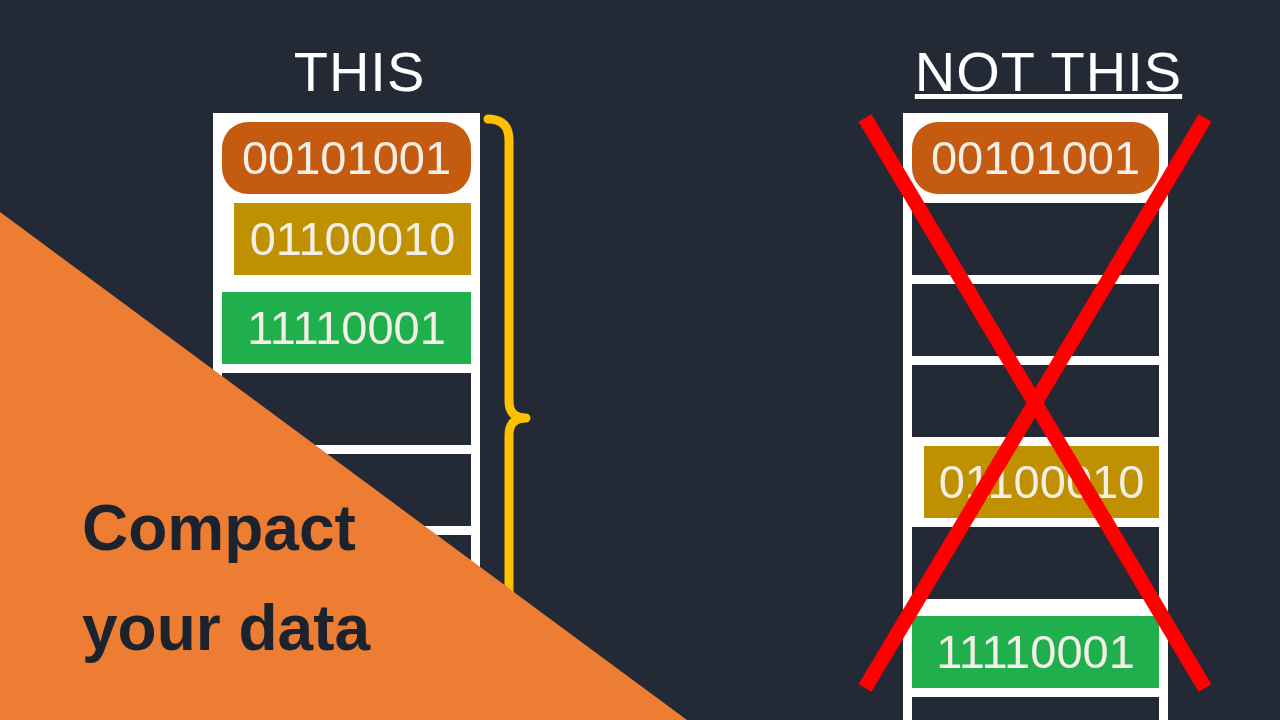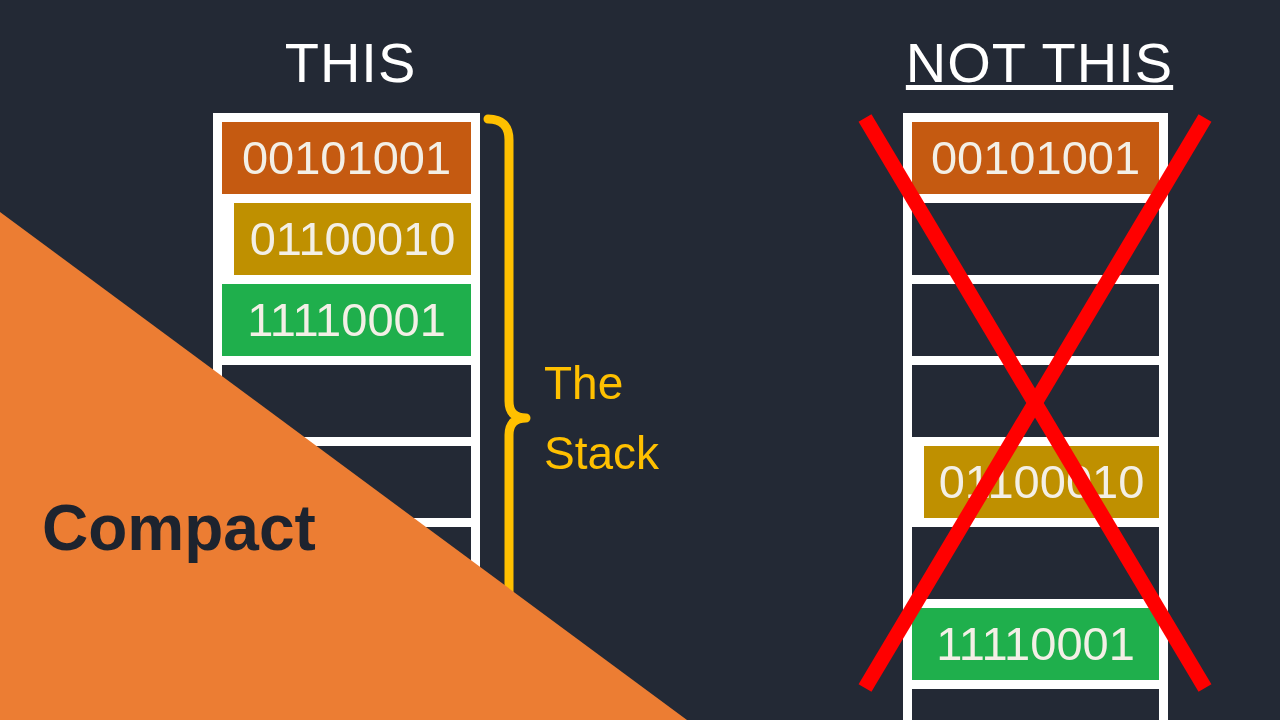--- a/index.html
+++ b/index.html
@@ -7,21 +7,21 @@
     position:relative;
     width:1280px; height:720px;
     background: var(--background, #232935);
     overflow:hidden;
     font-family:"Liberation Sans", sans-serif;
     user-select:none;
   }
 
   
   .stack-title {
-    position:absolute; top:26px; margin:4px;
+    position:absolute; top:26px; margin:13px;
     font-size:56px; font-weight:400; letter-spacing:1px;
     color: var(--title-text, #FFFFFF);
     text-align:center; white-space:nowrap;
   }
   #left-title  { left:213px; width:267px; }
   #right-title { left:863px; width:345px;text-decoration:underline; }
 
   
   .stack {
     position:absolute; top:113px;
@@ -32,23 +32,23 @@
   }
   .left-stack  { left:213px; width:267px; }
   .right-stack { left:903px; width:265px; }
   .row {
     flex:0 0 72px; height:72px;
     display:flex; align-items:center; justify-content:center;
     font-size:47px; line-height:72px;
     color: var(--cell-text, #F3EFE6);
   }
   .row.empty  { background: var(--background, #232935); }
-  .row.orange { background: var(--orange-cell, #C55A11); }
+  .row.orange { background: var(--orange-cell, #C55A11); border-radius: 26px; }
   .row.gold   { background: var(--gold-cell, #BF9000); margin-left: 12px; }
-  .row.green  { background: var(--green-cell, #1FAF4C); }
+  .row.green  { background: var(--green-cell, #1FAF4C); margin-top: 8px; }
 
   
   .stack-label {
     position:absolute; left:544px; top:348px;
     font-size:46px; line-height:70px;
     color: var(--accent-yellow, #FFC000);
   }
   .stack-label span { display:block; }
 
   
@@ -65,21 +65,21 @@
   .triangle {
     position:absolute; left:0; top:0; width:1280px; height:720px;
     background: var(--triangle-orange, #EC7D33);
     clip-path: polygon(0px 212px, 687px 720px, 0px 720px);
   }
   .banner-text {
     position:absolute; left:42px; top:478px;
     font-size:64px; font-weight:700; line-height:100px;
     color: var(--banner-text, #1D232E);
   }
-  .banner-text span { display:block; }
+  .banner-text span { display:block;margin-left:40px; }
 </style>
 </head>
 <body>
 
 <div class="page">
 
   <h1 id="left-title" class="stack-title">THIS</h1>
 
   <h1 id="right-title" class="stack-title">NOT THIS</h1>
 
@@ -97,32 +97,29 @@
       <div class="row orange">00101001</div>
       <div class="row empty"></div>
       <div class="row empty"></div>
       <div class="row empty"></div>
       <div class="row gold">01100010</div>
       <div class="row empty"></div>
       <div class="row green">11110001</div>
       <div class="row empty"></div>
     </div>
 
-  <div class="stack-label">
-    <span>The</span>
-    <span>Stack</span>
-  </div>
 
   <svg class="overlay" viewBox="0 0 1280 720" xmlns="http://www.w3.org/2000/svg">
     <path class="brace" d="M488 119 Q509 119 509 140 L509 401 Q509 418 526 418 Q509 418 509 435 L509 700"></path>
     <g>
       <line class="cross-line" x1="865" y1="118" x2="1205" y2="688"></line>
       <line class="cross-line" x1="1205" y1="118" x2="865" y2="688"></line>
     </g>
   </svg>
 
   <div class="triangle"></div>
 
   <div class="banner-text">
     <span>Compact</span>
+    <span>your data</span>
   </div>
 
 </div>
 
 </body></html>

